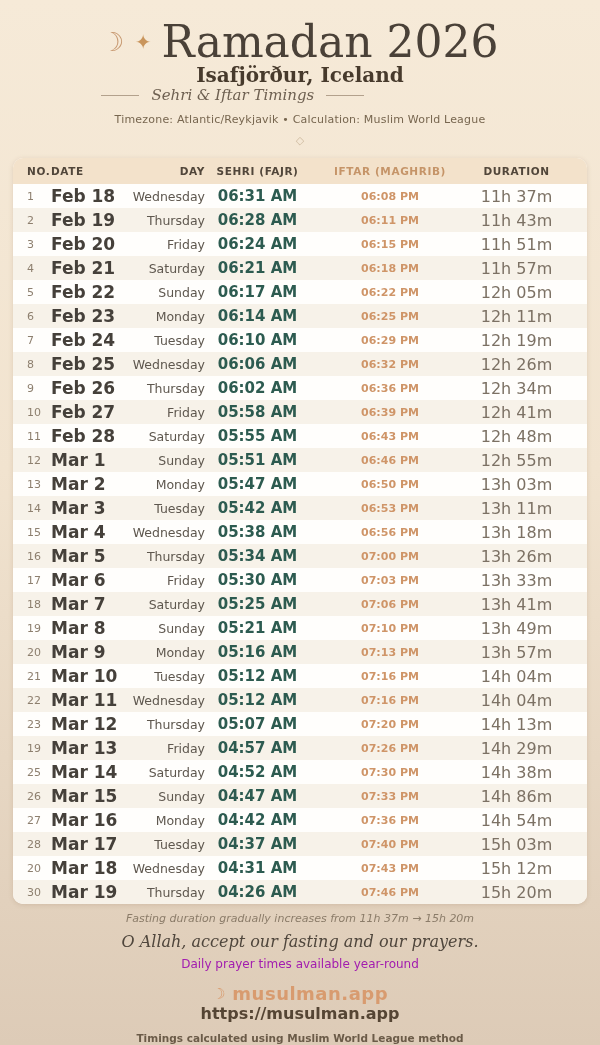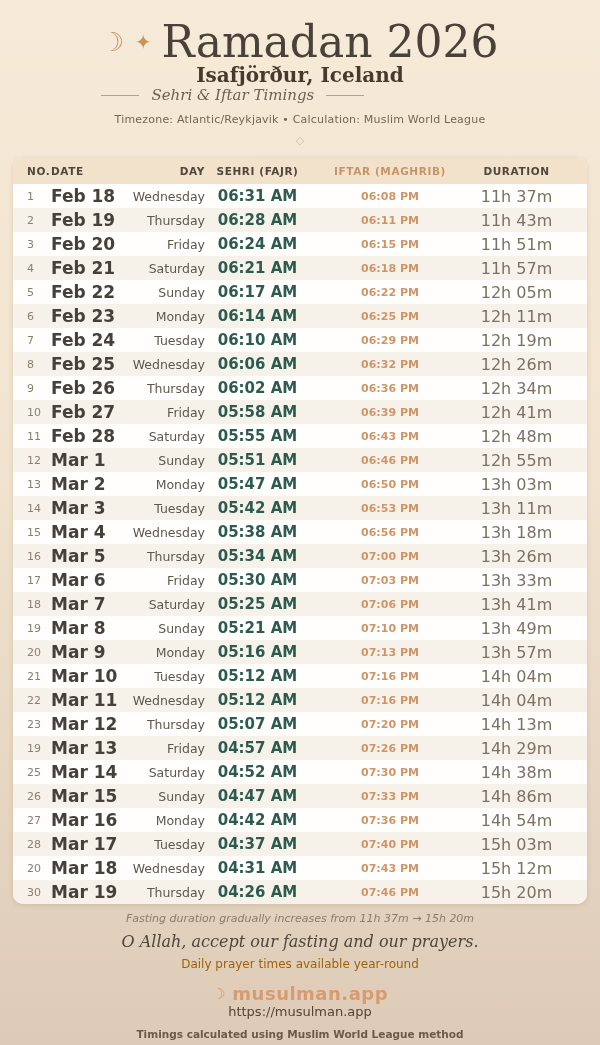--- a/index.html
+++ b/index.html
@@ -51,25 +51,25 @@
   .trow .c-no { font-size: 11px; color: #8d7f6e; }
   .trow .c-date { font-size: 17px; color: #45403a; font-weight: bold; }
   .trow .c-day { font-size: 12.5px; color: #5e574e; }
   .trow .c-sehri { font-size: 15px; font-weight: bold; color: #2d5b50; }
   .trow .c-iftar { font-size: 11px; font-weight: bold; color: #cf9568; }
   .trow .c-dur { font-size: 16px; color: #7c7164; }
 
   
   .note { font-style: italic; font-size: 11px; color: #8b7c69; margin-top: 8px; text-align: center; }
   .dua { font-family: "DejaVu Serif", "Liberation Serif", serif; font-style: italic; font-size: 16px; color: #4f463c; margin-top: 7px; text-align: center; }
-  .daily { font-size: 12px; color: #a16207; margin-top: 6px; text-align: left; }
+  .daily { font-size: 12px; color: #a21caf; margin-top: 6px; text-align: left; }
   .brand { display: flex; align-items: center; justify-content: center; gap: 7px; margin-top: 12px; cursor: pointer; }
   .brand .bmoon { color: #d89b6f; font-size: 15px; transform: scaleX(-1); display: inline-block; }
   .brand .bname { color: #d89b6f; font-size: 18px; font-weight: bold; letter-spacing: 0.5px; }
-  .url { font-size: 13px; color: #554534; margin-top: 0; text-align: center; }
+  .url { font-size: 16px; color: #554534; margin-top: 0; text-align: center; font-weight: bold; }
   .method { font-size: 10.5px; font-weight: bold; color: #6b5b48; margin-top: 9px; text-align: center; }
 </style>
 </head>
 <body>
 
 <div class="page">
 
   <div class="hdr">
     <div class="title-line">
       <span class="moon">☾</span>

